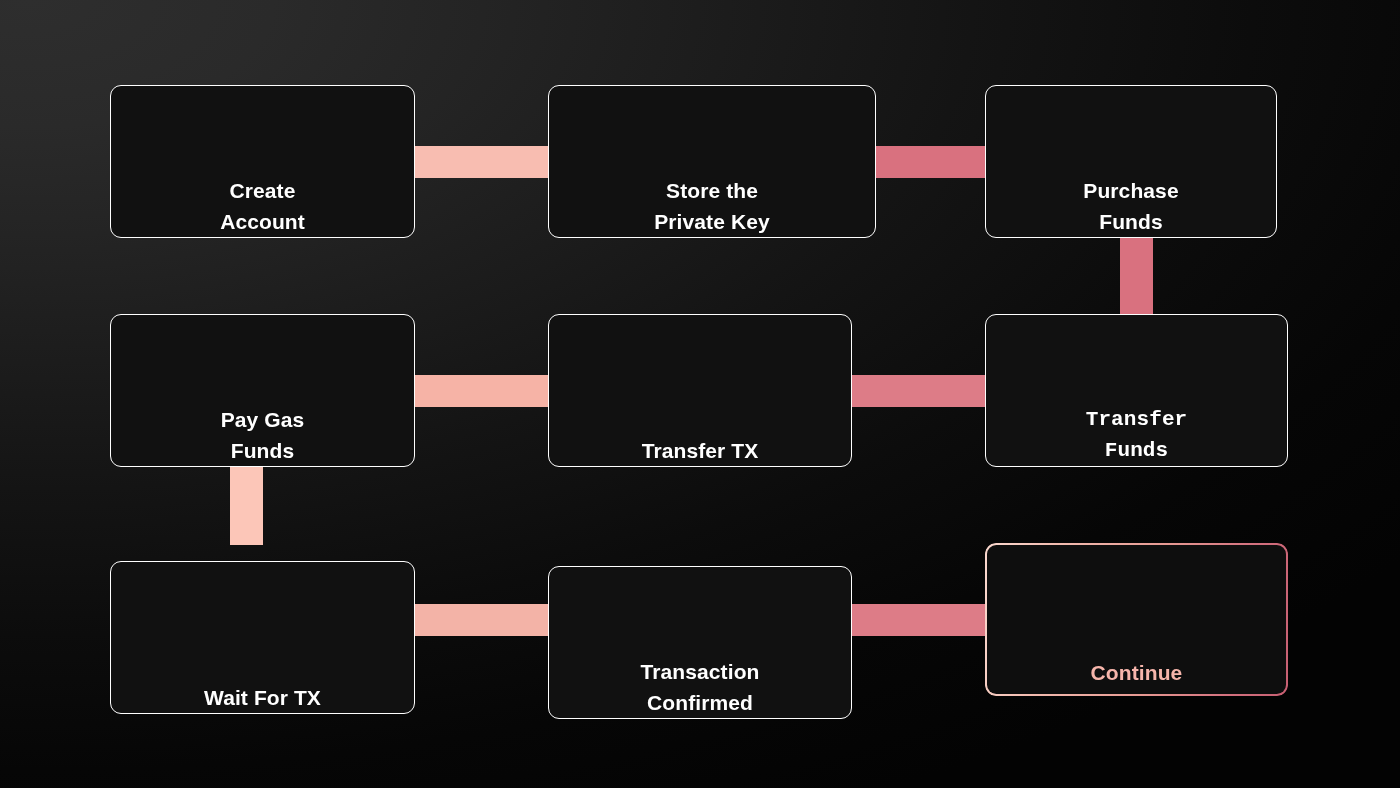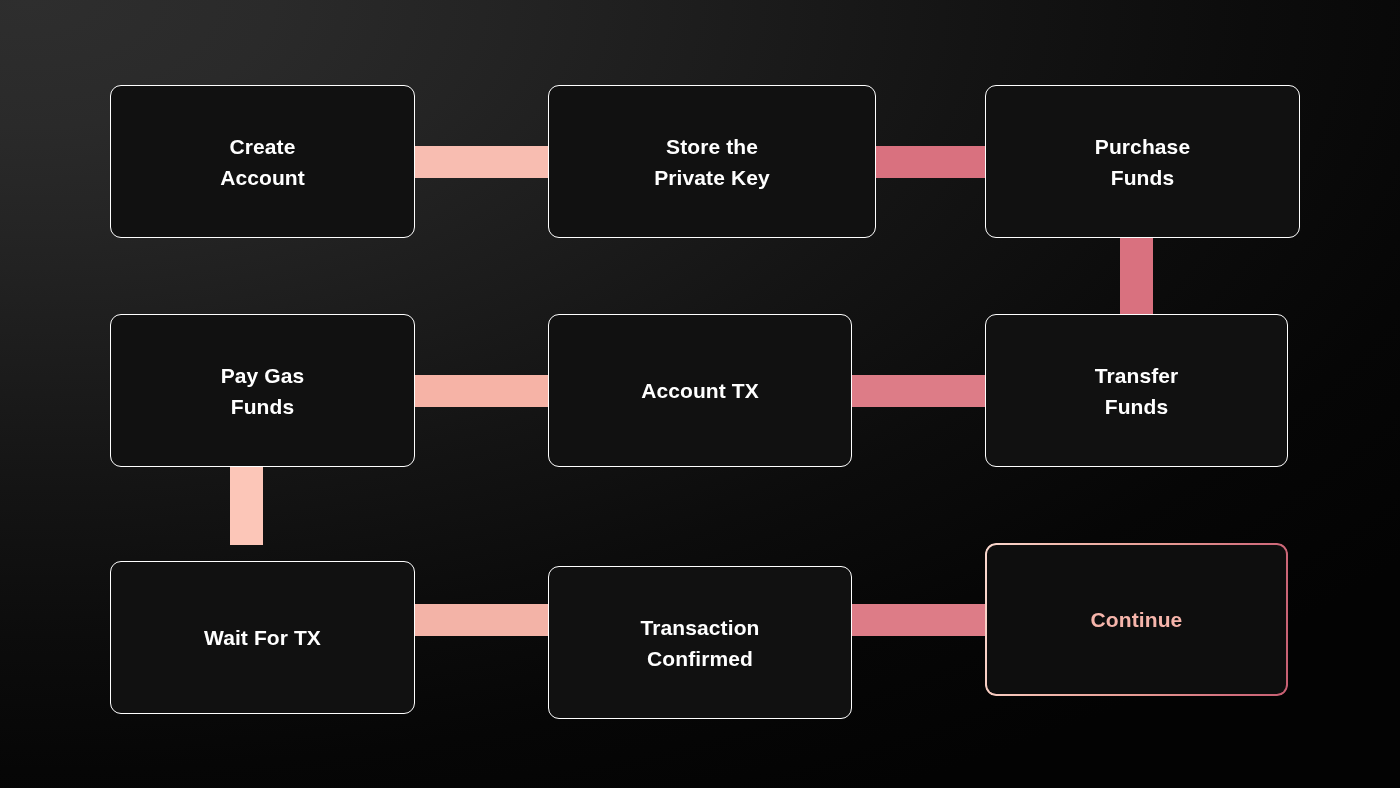--- a/index.html
+++ b/index.html
@@ -39,40 +39,40 @@
   }
 
   
   .node {
     position: absolute;
     z-index: 2;
     background: #111111;
     border: 1.6px solid #ffffff;
     border-radius: 11px;
     display: flex;
-    align-items: center;
+    align-items: flex-end;
     justify-content: center;
     text-align: center;
   }
 
   .node-label {
     font-size: 21px;
     font-weight: bold;
     line-height: 31px;
     color: #ffffff;
     letter-spacing: 0.1px;
     white-space: pre-line;
     user-select: none;
   }
 
   
   .node.is-accent {
     border: none;
     background: transparent;
-    padding: 15px;
+    padding: 8px;
   }
   .node.is-accent .accent-frame {
     position: absolute;
     inset: 0;
     border-radius: 11px;
     padding: 1.7px;
     background: linear-gradient(100deg, #fbd9cf 0%, #f3bcb0 22%, #e79a93 55%, #d4717f 82%, #c75f72 100%);
     -webkit-mask: linear-gradient(#000 0 0) content-box, linear-gradient(#000 0 0);
     -webkit-mask-composite: xor;
             mask: linear-gradient(#000 0 0) content-box, linear-gradient(#000 0 0);
@@ -107,32 +107,32 @@
     </div>
   <div id="node-layer">
       <div class="node" style="left: 110px; top: 85px; width: 305px; height: 153px;">
         <span class="node-label">Create
 Account</span>
       </div>
       <div class="node" style="left: 548px; top: 85px; width: 328px; height: 153px;">
         <span class="node-label">Store the
 Private Key</span>
       </div>
-      <div class="node" style="left: 985px; top: 85px; width: 315px; height: 153px;">
+      <div class="node" style="left: 985px; top: 85px; width: 292px; height: 153px;">
         <span class="node-label">Purchase
 Funds</span>
       </div>
       <div class="node" style="left: 110px; top: 314px; width: 305px; height: 153px;">
         <span class="node-label">Pay Gas
 Funds</span>
       </div>
       <div class="node" style="left: 548px; top: 314px; width: 304px; height: 153px;">
-        <span class="node-label">Account TX</span>
+        <span class="node-label">Transfer TX</span>
       </div>
-      <div class="node" style="left: 985px; top: 314px; width: 303px; height: 153px;">
+      <div class="node" style="left: 985px; top: 314px; width: 303px; height: 153px; font-family: Liberation Mono, monospace;">
         <span class="node-label">Transfer
 Funds</span>
       </div>
       <div class="node" style="left: 110px; top: 561px; width: 305px; height: 153px;">
         <span class="node-label">Wait For TX</span>
       </div>
       <div class="node" style="left: 548px; top: 543px; width: 304px; height: 153px; margin-top: 23px;">
         <span class="node-label">Transaction
 Confirmed</span>
       </div>

